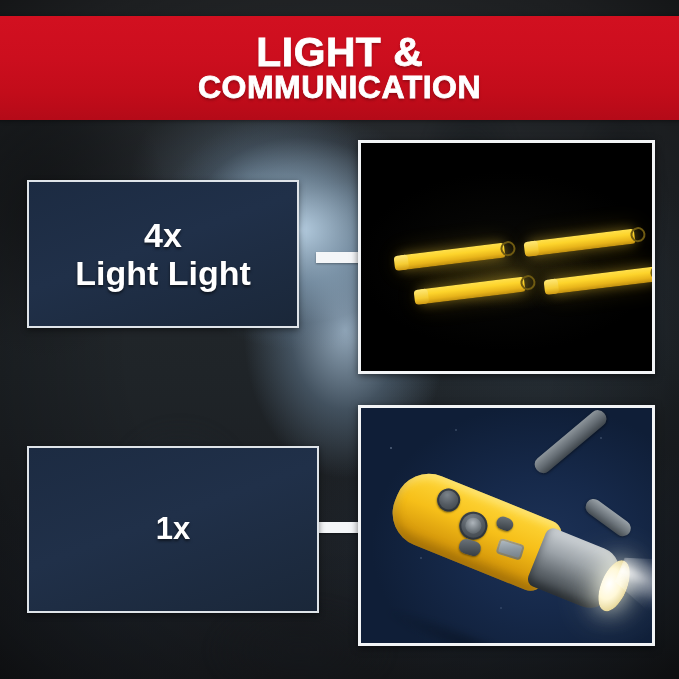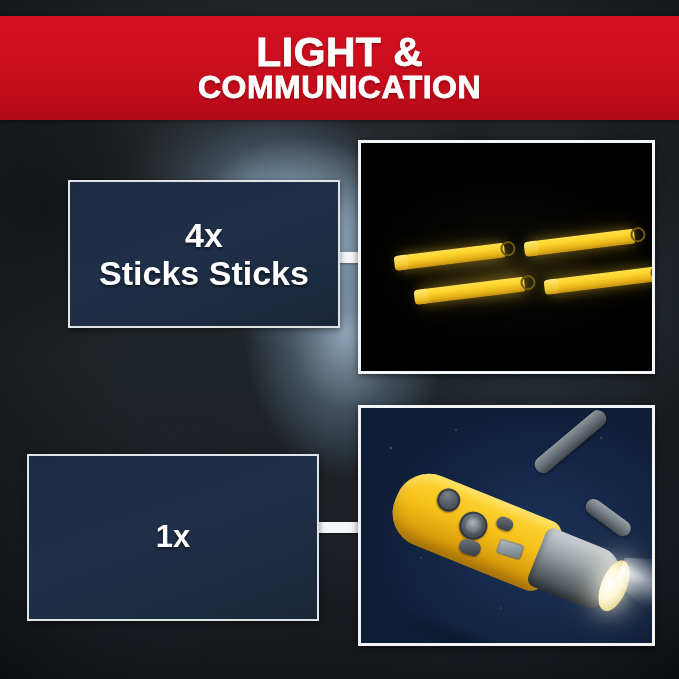--- a/index.html
+++ b/index.html
@@ -92,22 +92,22 @@
     position: absolute;
     background: linear-gradient(160deg, #1c2b42 0%, #203049 45%, #1a2739 100%);
     border: 2px solid #dfe4e9;
     box-shadow: 0 2px 6px rgba(0,0,0,0.45);
     display: flex;
     flex-direction: column;
     align-items: center;
     justify-content: center;
     box-sizing: border-box;
   }
-  .label-box-1 { left: 27px; top: 180px; width: 272px; height: 148px; margin-left: 41px; }
-  .label-box-2 { left: 27px; top: 446px; width: 292px; height: 167px; margin-top: 8px; }
+  .label-box-1 { left: 27px; top: 180px; width: 272px; height: 148px; }
+  .label-box-2 { left: 27px; top: 446px; width: 292px; height: 167px; }
 
   .label-qty {
     color: #ffffff;
     font-weight: bold;
     font-size: 34px;
     line-height: 1.12;
     text-shadow: 0 2px 3px rgba(0,0,0,0.55);
   }
   .label-name {
     color: #ffffff;
@@ -303,21 +303,21 @@
   <div class="banner">
     <div class="banner-line banner-line-1">LIGHT &amp;</div>
     <div class="banner-line banner-line-2">COMMUNICATION</div>
   </div>
 
   <div class="connector connector-1"></div>
   <div class="connector connector-2"></div>
 
   <div class="label-box label-box-1">
     <div class="label-qty">4x</div>
-    <div class="label-name">Sticks Sticks</div>
+    <div class="label-name">Light Light</div>
   </div>
 
   <div class="label-box label-box-2">
     <div class="label-qty">1x</div>
   </div>
 
   <div class="photo-frame photo-frame-1">
     <div class="sticks-bg"></div>
     <div class="stick-glow"></div>
     <div class="stick stick-1"></div>

